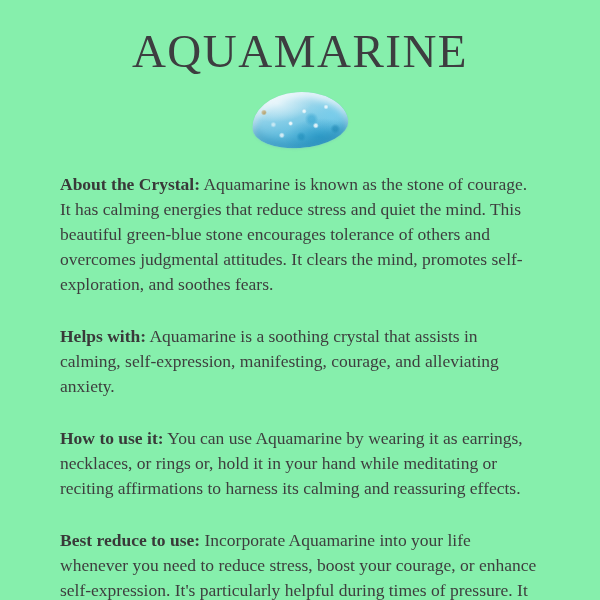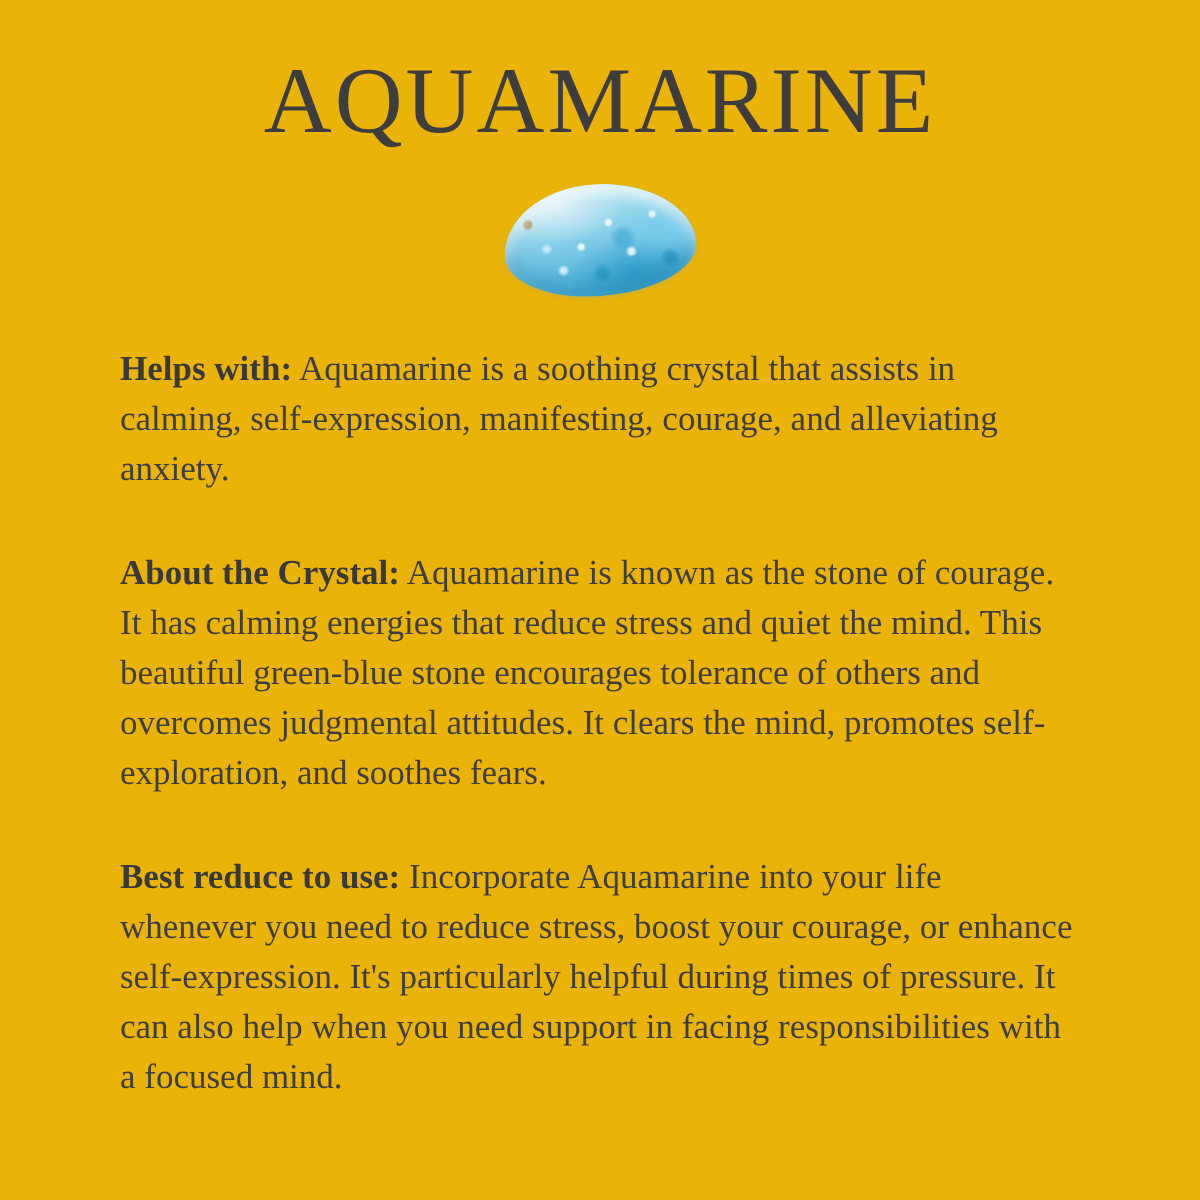--- a/index.html
+++ b/index.html
@@ -4,21 +4,21 @@
 <style>
   html, body {
     margin: 0;
     padding: 0;
     background: #ffffff;
   }
   .page {
     position: relative;
     width: 600px;
     height: 600px;
-    background: #eab308;
+    background: #86efac;
     font-family: "Liberation Serif", serif;
     color: #3e3e3e;
     overflow: hidden;
   }
   .title {
     margin: 0;
     padding-top: 27px;
     text-align: center;
     font-family: "Liberation Serif", serif;
     font-weight: 400;
@@ -86,22 +86,23 @@
 <div class="page">
 
   <h1 class="title">AQUAMARINE</h1>
 
   <div class="stone-wrap">
     <div class="stone"></div>
   </div>
 
   <div class="content">
 
+    <p class="section"><b>About the Crystal:</b> <span>Aquamarine is known as the stone of courage. It has calming energies that reduce stress and quiet the mind. This beautiful green-blue stone encourages tolerance of others and overcomes judgmental attitudes. It clears the mind, promotes self-exploration, and soothes fears.</span></p>
+
     <p class="section"><b>Helps with:</b> <span>Aquamarine is a soothing crystal that assists in calming, self-expression, manifesting, courage, and alleviating anxiety.</span></p>
 
-    <p class="section"><b>About the Crystal:</b> <span>Aquamarine is known as the stone of courage. It has calming energies that reduce stress and quiet the mind. This beautiful green-blue stone encourages tolerance of others and overcomes judgmental attitudes. It clears the mind, promotes self-exploration, and soothes fears.</span></p>
-
+    <p class="section"><b>How to use it:</b> <span>You can use Aquamarine by wearing it as earrings, necklaces, or rings or, hold it in your hand while meditating or reciting affirmations to harness its calming and reassuring effects.</span></p>
 
     <p class="section"><b>Best reduce to use:</b> <span>Incorporate Aquamarine into your life whenever you need to reduce stress, boost your courage, or enhance self-expression. It's particularly helpful during times of pressure. It can also help when you need support in facing responsibilities with a focused mind.</span></p>
 
   </div>
 
 </div>
 
 </body></html>

